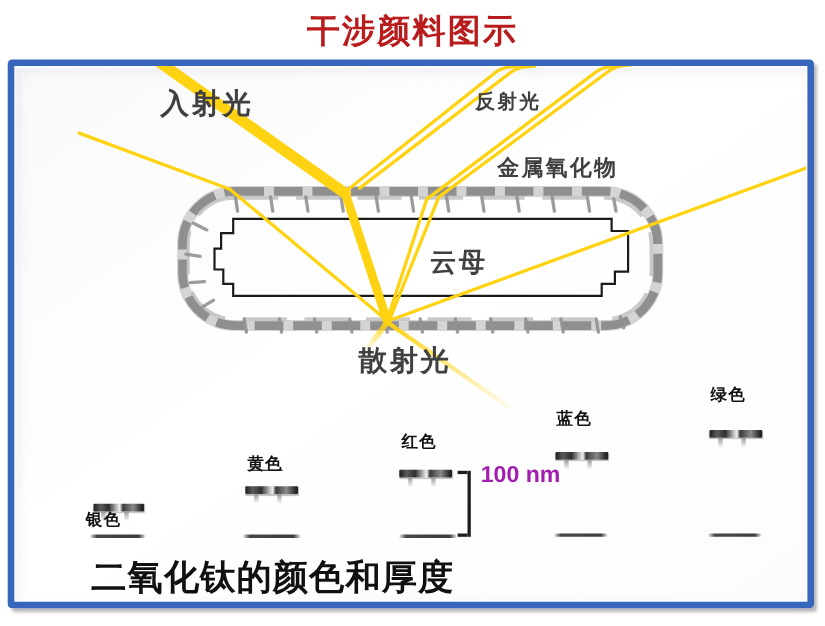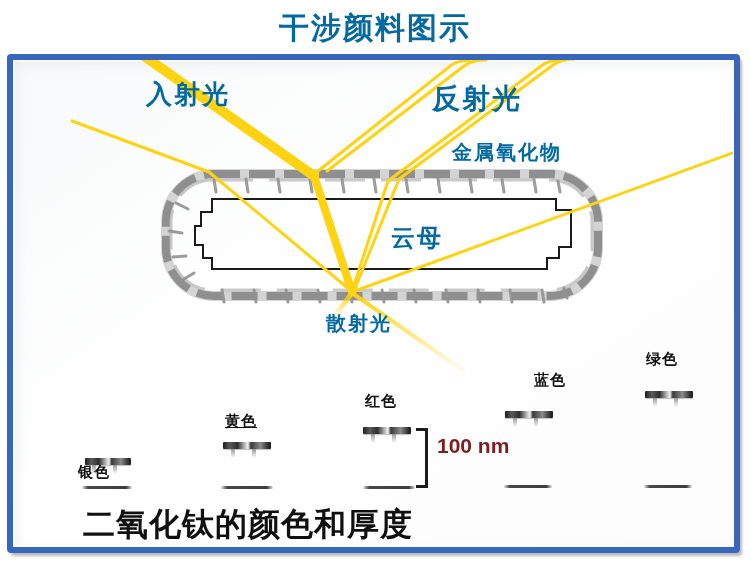--- a/index.html
+++ b/index.html
@@ -3,41 +3,41 @@
 <meta charset="utf-8">
 <style>
   html,body { margin:0; padding:0; background:#ffffff; }
   body {
     width:750px; height:569px; position:relative; overflow:hidden;
     font-family:"Liberation Sans","DejaVu Sans",sans-serif;
     color:#0e0e0e;
   }
   .title {
     position:absolute; top:8px; left:0; width:100%; text-align:center;
-    font-size:30px; font-weight:700; letter-spacing:2px; color:#0369a1;
+    font-size:30px; font-weight:700; letter-spacing:2px; color:#b91c1c;
   }
   .frame {
     position:absolute; left:7px; top:54px; width:733px; height:499px;
     box-sizing:border-box;
     border:6px solid #3766bd; border-radius:4px;
     background:linear-gradient(145deg,#f8f9fa,#ffffff 45%,#fcfcfd);
     box-shadow: inset 0 0 0 2px rgba(255,255,255,0.65),
                 inset 4px 4px 12px rgba(95,105,125,0.10),
                 3px 4px 3px -1px rgba(0,0,0,0.28);
   }
   svg.overlay { position:absolute; left:0; top:0; width:750px; height:569px; }
   .lbl {
-    position:absolute; font-weight:600; white-space:nowrap; color:#0369a1;
+    position:absolute; font-weight:600; white-space:nowrap; color:#404040;
     letter-spacing:2px;
   }
   .lbl-incident   { left:146px; top:77px;  font-size:26px; }
-  .lbl-reflected  { left:432px; top:80px;  font-size:28px; }
+  .lbl-reflected  { left:432px; top:80px;  font-size:18px; }
   .lbl-metaloxide { left:452px; top:139px; font-size:20px; }
   .lbl-mica       { left:391px; top:222px; font-size:24px; font-weight:600; }
-  .lbl-scattered  { left:326px; top:310px; font-size:20px; }
+  .lbl-scattered  { left:326px; top:310px; font-size:26px; }
   .caption {
     position:absolute; left:83px; top:503px; font-size:32px; font-weight:600;
     letter-spacing:1px; color:#101010;
   }
   .swatch-label {
     position:absolute; font-size:15px; font-weight:600; letter-spacing:1px; color:#111;
     white-space:nowrap;
   }
   .slab {
     position:absolute; height:7px; border-radius:1px;
@@ -54,21 +54,21 @@
   .baseline {
     position:absolute; height:3px; border-radius:2px;
     background:linear-gradient(90deg,rgba(70,70,70,0.15),#474747 12%,#3d3d3d 88%,rgba(70,70,70,0.15));
   }
   .bracket { position:absolute; left:419px; top:428px; width:9px; height:60px;
              border-right:3px solid #1c1c1c; box-sizing:border-box; }
   .bracket::before,.bracket::after {
     content:""; position:absolute; right:0; width:9px; height:3px; background:#1c1c1c;
   }
   .bracket::before { top:0; } .bracket::after { bottom:0; }
-  .scale-text { position:absolute; left:437px; top:434px; font-size:21px; font-weight:600; color:#7f1d1d;text-align:right; }
+  .scale-text { position:absolute; left:437px; top:420px; font-size:21px; font-weight:600; color:#a21caf;text-align:right; }
 </style>
 </head>
 <body>
 
 <div class="title">干涉颜料图示</div>
 
 <div class="frame"></div>
 
 <svg class="overlay" viewBox="0 0 750 569" aria-hidden="true">
   <defs>
@@ -125,21 +125,21 @@
   <div class="baseline" style="left:82px;top:486px;width:50px;"></div>
 
   <div class="swatch-label" style="left:225px;top:412px;text-decoration:underline;">黄色</div>
   <div class="slab" style="left:223px;top:442px;width:48px;"></div>
   <div class="baseline" style="left:221px;top:486px;width:52px;"></div>
 
   <div class="swatch-label" style="left:365px;top:392px;font-family:Liberation Serif, serif;">红色</div>
   <div class="slab" style="left:363px;top:427px;width:48px;"></div>
   <div class="baseline" style="left:363px;top:486px;width:52px;"></div>
 
-  <div class="swatch-label" style="left:506px;top:371px;margin-left:28px;">蓝色</div>
+  <div class="swatch-label" style="left:506px;top:371px;">蓝色</div>
   <div class="slab" style="left:505px;top:411px;width:48px;"></div>
   <div class="baseline" style="left:504px;top:485px;width:48px;"></div>
 
   <div class="swatch-label" style="left:646px;top:350px;">绿色</div>
   <div class="slab" style="left:645px;top:391px;width:48px;"></div>
   <div class="baseline" style="left:644px;top:485px;width:48px;"></div>
 
   <div class="bracket"></div>
   <div class="scale-text">100 nm</div>
 

